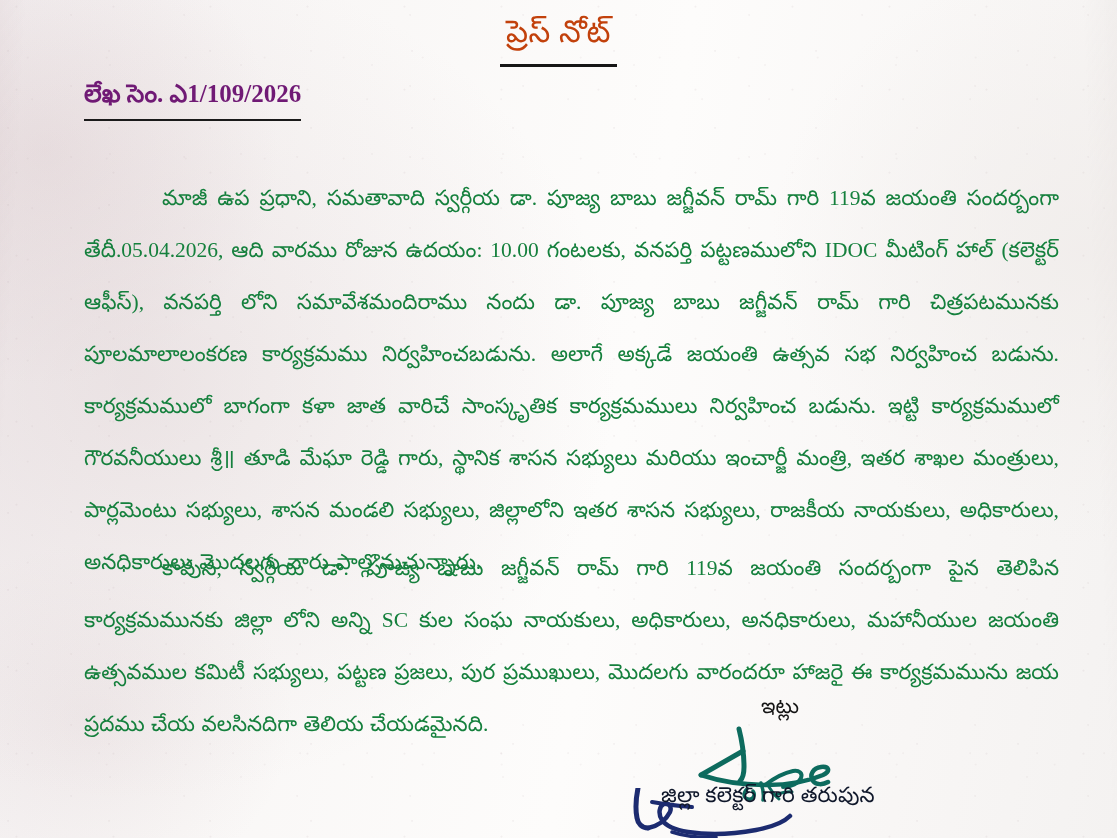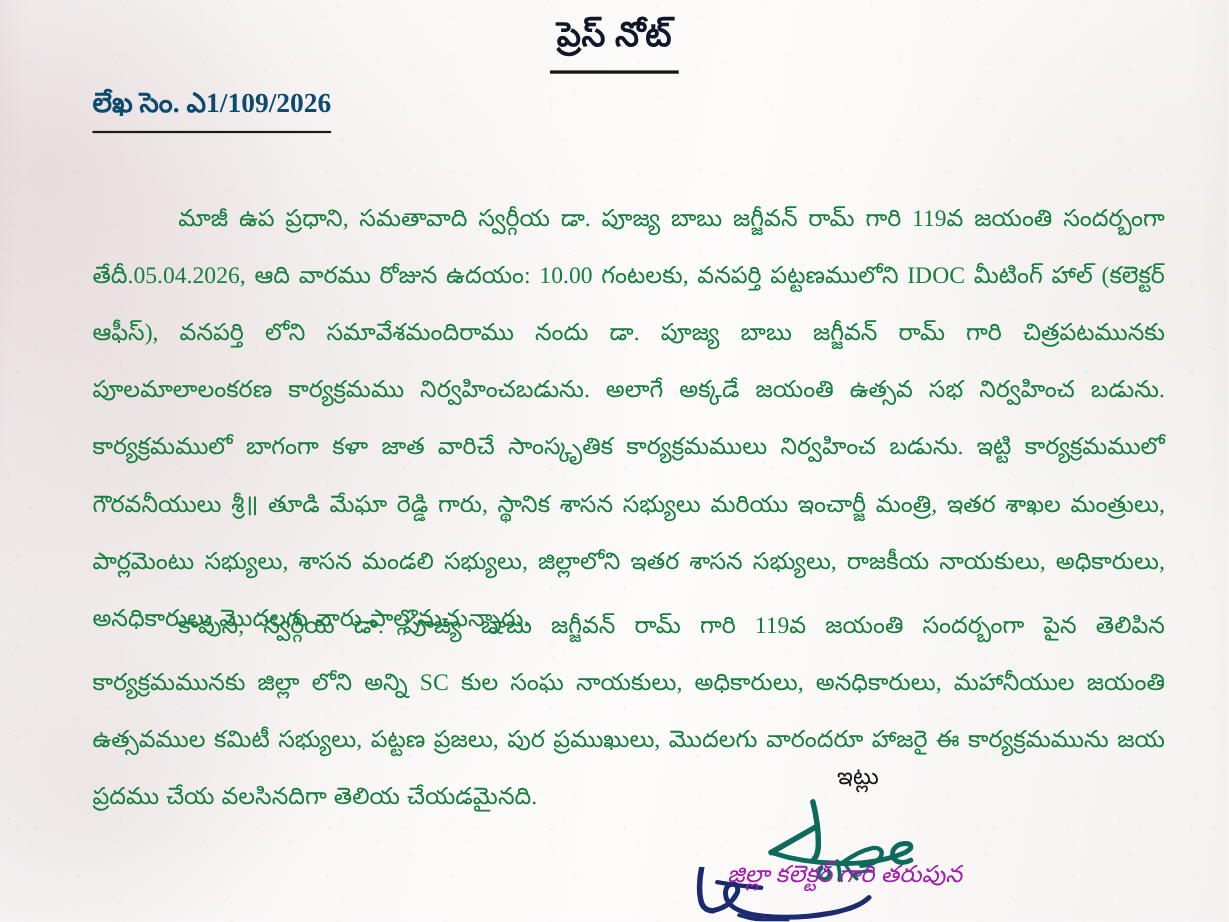--- a/index.html
+++ b/index.html
@@ -63,41 +63,41 @@
     padding: 0;
   }
 
   .doc-title {
     position: absolute;
     top: 14px;
     left: 0;
     right: 0;
     text-align: center;
     font-size: 31px;
-    font-weight: 700;
+    font-weight: 400;
     letter-spacing: 0.5px;
-    color: #0f172a;
+    color: #c2410c;
   }
   .doc-title .tl-inner {
     display: inline-block;
     padding: 0 6px 7px 6px;
     border-bottom: 3px solid #161616;
   }
 
   .meta-row {
     position: absolute;
     top: 80px;
     left: 84px;
     right: 76px;
     display: flex;
     justify-content: space-between;
     align-items: flex-end;
     font-size: 25px;
     font-weight: 700;
-    color: #0c4a6e;
+    color: #701a75;
   }
   .meta-row .meta-cell {
     display: inline-block;
     padding-bottom: 5px;
     border-bottom: 2.5px solid #1a1a1a;
     white-space: nowrap;
   }
 
   .body-block {
     position: absolute;
@@ -134,25 +134,24 @@
     margin-left: 24px;
   }
   .sign-art {
     position: relative;
     height: 58px;
     margin-top: 2px;
   }
   .sign-art svg { position: absolute; left: 50%; transform: translateX(-50%); top: -2px; }
   .sign-desig {
     font-size: 21.5px;
-    color: #a21caf;
+    color: #0f172a;
     position: relative;
     z-index: 1;
     letter-spacing: 0.2px;
-    font-style: italic;
   }
   .sign-art-blue {
     position: absolute;
     top: 788px;
     left: 622px;
     width: 230px;
     height: 50px;
     overflow: hidden;
   }
 </style>

